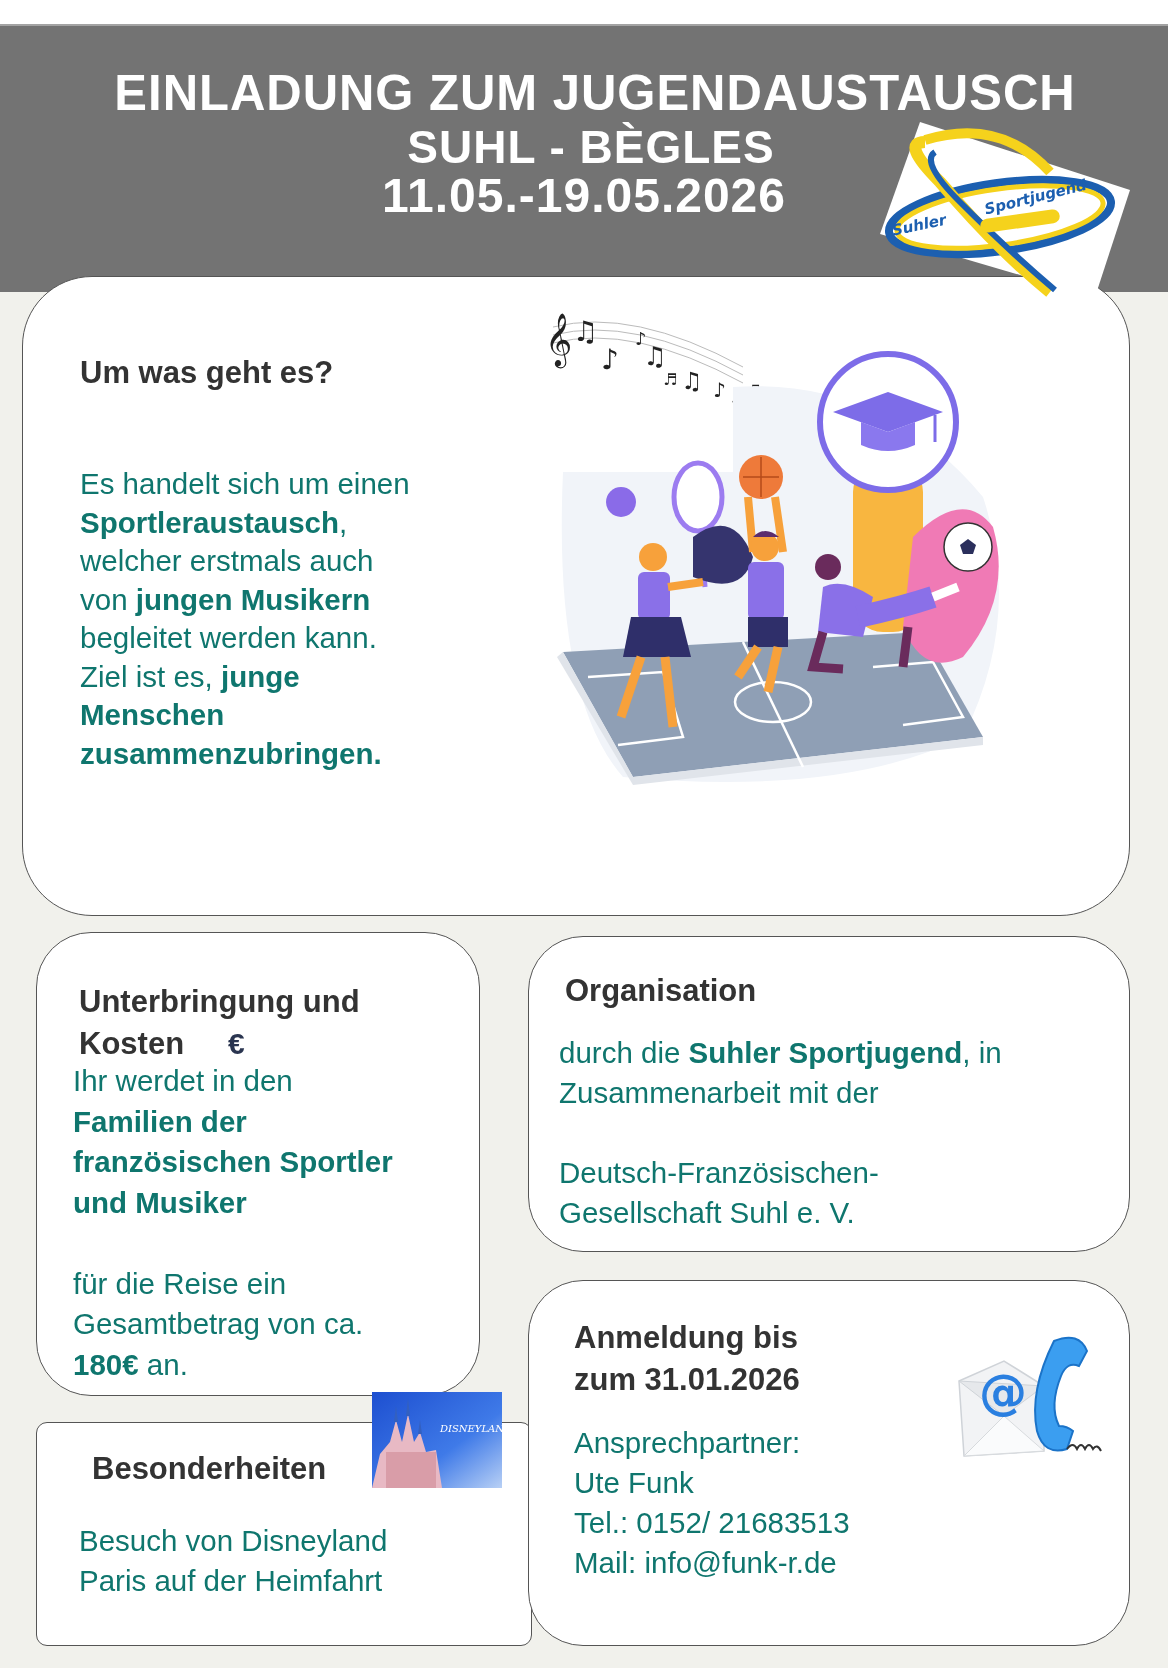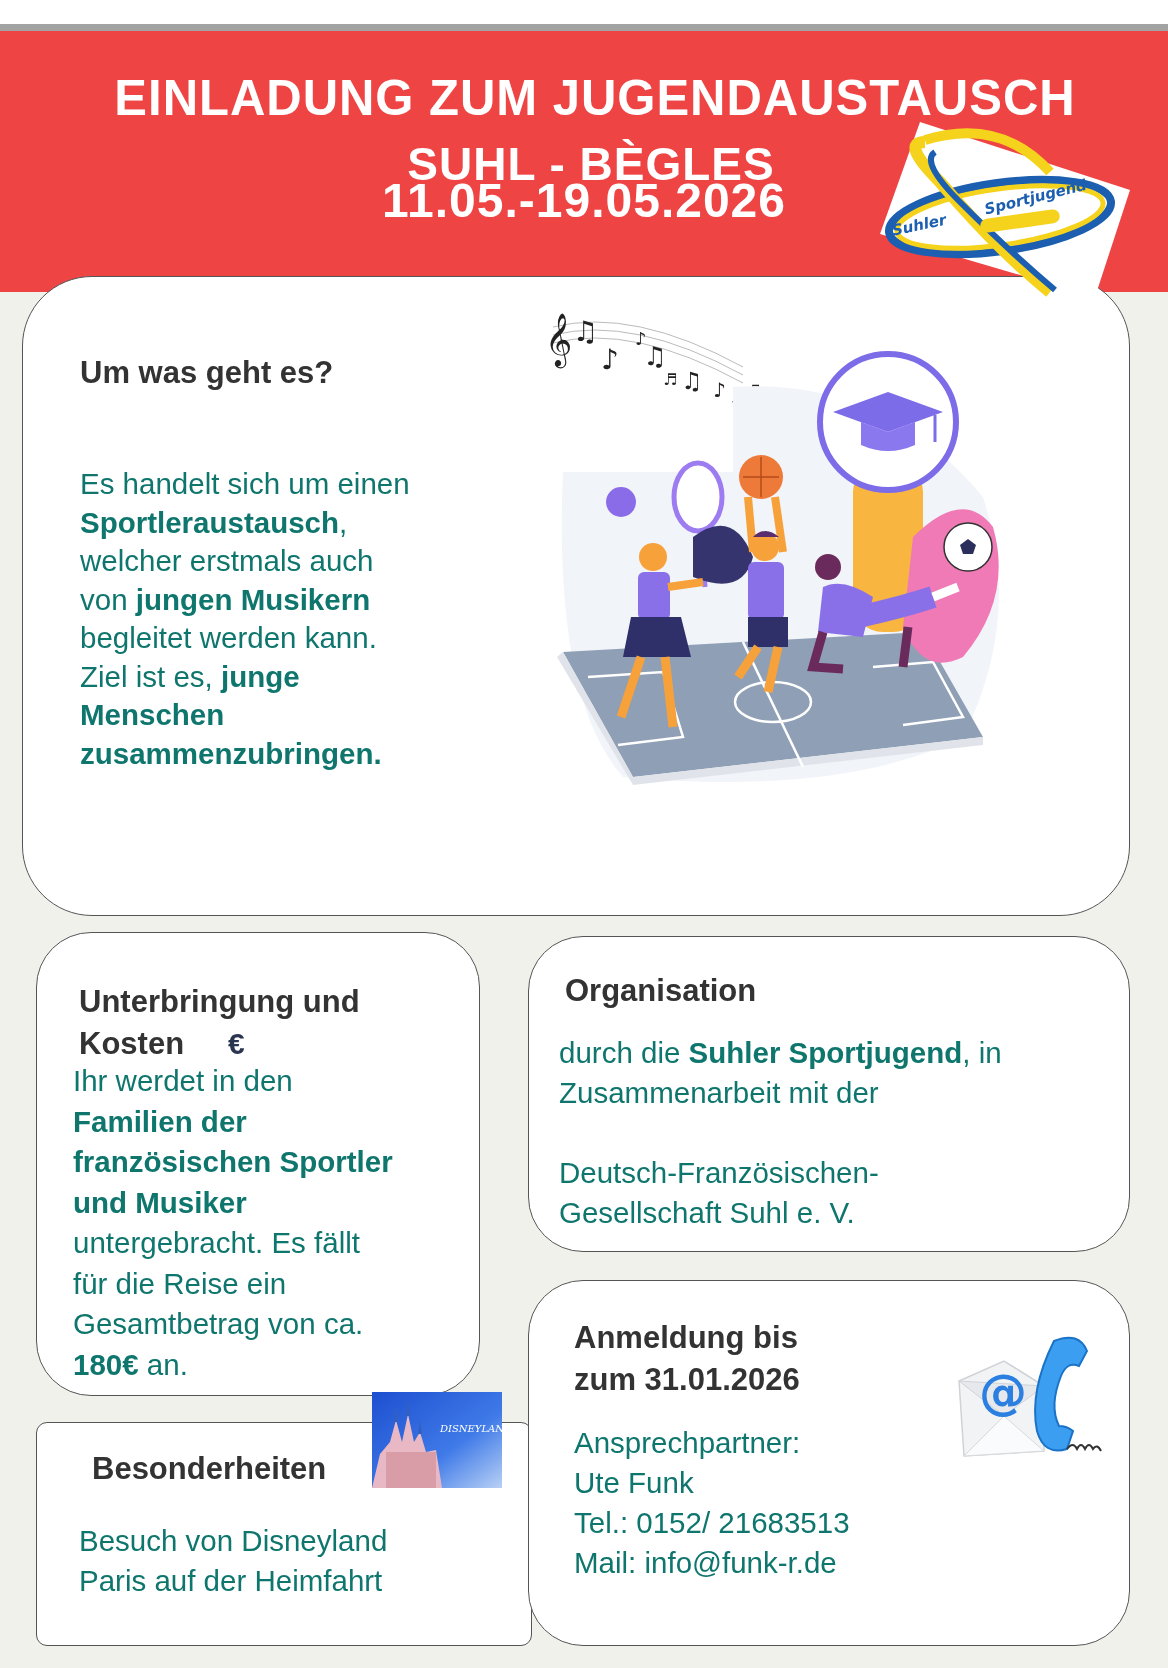--- a/index.html
+++ b/index.html
@@ -1,23 +1,23 @@
 <!DOCTYPE html>
 <html><head>
   <meta charset="utf-8">
   <style>
     * { box-sizing: border-box; margin: 0; padding: 0; }
     html, body { width: 1168px; height: 1668px; background: #f1f1ec; overflow: hidden; }
     body { position: relative; font-family: "Liberation Sans", sans-serif; color: #333333; }
 
     .top-strip { position: absolute; left: 0; top: 0; width: 1168px; height: 24px; background: #ffffff; }
-    .header { position: absolute; left: 0; top: 24px; width: 1168px; height: 268px; background: #ef4444; border-top: 7px solid #a3a3a3; }
+    .header { position: absolute; left: 0; top: 24px; width: 1168px; height: 268px; background: #737373; border-top: 2px solid #a3a3a3; }
     .header .line { position: absolute; left: 0; width: 1168px; text-align: center; color: #ffffff; font-weight: bold; letter-spacing: 1px; font-family: "Liberation Sans", sans-serif; }
     .header .l1 { top: 38px; font-size: 50px; left: 22px; width: 1146px; transform: scaleX(0.98); }
-    .header .l2 { top: 94px; font-size: 46px; left: 0; width: 1168px; padding-left: 14px; margin-top: 12px; }
+    .header .l2 { top: 94px; font-size: 46px; left: 0; width: 1168px; padding-left: 14px; }
     .header .l3 { top: 142px; font-size: 48px; }
 
     .logo { position: absolute; left: 880px; top: 122px; width: 250px; height: 175px; z-index: 5; }
 
     .card { position: absolute; background: #ffffff; border: 1.5px solid #555555; border-radius: 60px; }
     .card-main { left: 22px; top: 276px; width: 1108px; height: 640px; border-radius: 70px; }
     .card-unterbringung { left: 36px; top: 932px; width: 444px; height: 464px; border-radius: 55px; }
     .card-besonder { left: 36px; top: 1422px; width: 496px; height: 224px; border-radius: 11px; }
     .card-org { left: 528px; top: 936px; width: 602px; height: 316px; border-radius: 55px; }
     .card-anmeldung { left: 528px; top: 1280px; width: 602px; height: 366px; border-radius: 55px; }
@@ -152,21 +152,21 @@
 <div class="card card-unterbringung">
   <div class="h ub-title">
     <span>Unterbringung und</span><br>
     <span>Kosten</span><span class="euro">€</span>
   </div>
   <div class="t ub-body">
     <span>Ihr werdet in den</span><br>
     <b> Familien der</b><br>
     <b>französischen Sportler</b><br>
     <b>und Musiker</b><br>
-    <span> untergebracht. Es fällt</span><br>
+    <br>
     <span>für die Reise ein</span><br>
     <span>Gesamtbetrag von ca.</span><br>
     <b> 180€</b><span> an.</span>
   </div>
 </div>
 
 <div class="card card-besonder">
   <div class="h bs-title">Besonderheiten</div>
   <div class="t bs-body">
     <span>Besuch von Disneyland</span><br>

